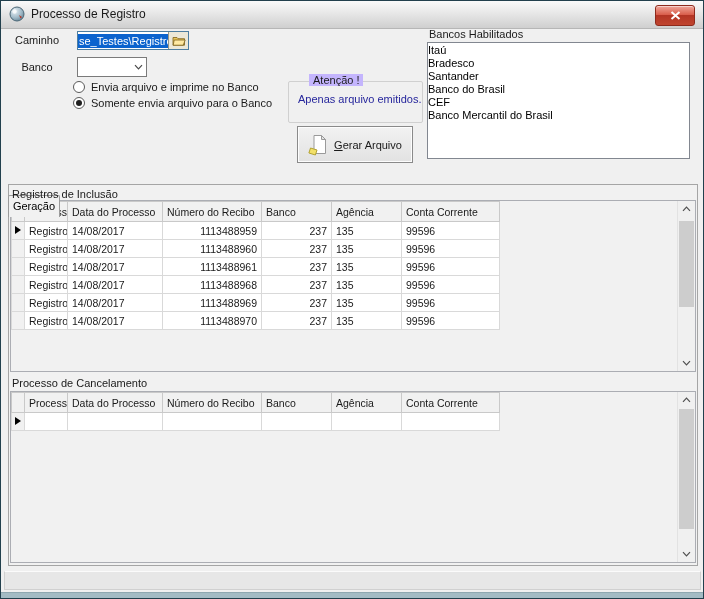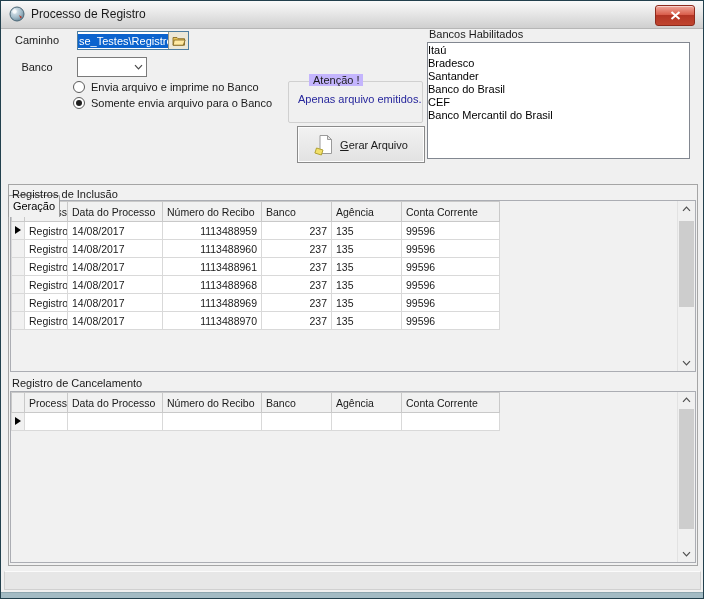--- a/index.html
+++ b/index.html
@@ -31,21 +31,21 @@
   .radio-circle{width:12px;height:12px;border-radius:50%;border:1px solid #5a5a5a;background:#fff;
     box-sizing:border-box;margin-right:6px;position:relative;flex:0 0 12px;}
   .radio-circle.checked::after{content:'';position:absolute;left:2px;top:2px;width:6px;height:6px;
     border-radius:50%;background:#1f1f1f;}
   .radio-label{font-size:11px;color:#1a1a1a;white-space:nowrap;}
   .groupbox{position:absolute;left:287px;top:80px;width:133px;height:40px;
     border:1px solid #d0d0d0;border-radius:2px;}
   .groupbox-caption{position:absolute;top:-8px;left:20px;background:#c4b5fd;padding:0 4px;
     font-size:11px;color:#1a1a1a;}
   .groupbox-text{position:absolute;left:9px;top:11px;font-size:11px;}
-  .gerar-btn{position:absolute;left:296px;top:125px;width:128px;height:37px;box-sizing:border-box;
+  .gerar-btn{position:absolute;left:296px;top:125px;width:116px;height:37px;box-sizing:border-box;
     background:linear-gradient(#f2f2f2,#e2e2e2);border:1px solid #8a8a8a;
     box-shadow:inset 0 0 0 1px #fdfdfd;display:flex;align-items:center;justify-content:center;
     gap:6px;cursor:pointer;}
   .btn-label{display:inline-block;font-size:11px;color:#1a1a1a;}
   .btn-label::first-letter{text-decoration:underline;}
   .listbox{position:absolute;left:426px;top:41px;width:263px;height:117px;box-sizing:border-box;
     background:#fff;border:1px solid #828790;overflow:hidden;padding-top:1px;}
   .list-item{font-size:11px;line-height:13px;padding-left:0;white-space:nowrap;cursor:default;}
   
   .tab{position:absolute;box-sizing:border-box;font-size:11px;text-align:center;
@@ -255,21 +255,21 @@
       </div>
       <div class="sb-thumb"></div>
       <div class="sb-btn down">
         <svg width="9" height="6" viewBox="0 0 9 6">
             <path d="M1 1.2 L4.5 4.8 L8 1.2" stroke="#505050" stroke-width="1.2" fill="none"></path>
           </svg>
       </div>
     </div>
   </div>
 
-  <div class="section-label" style="left:11px;top:376px;">Registro de Cancelamento</div>
+  <div class="section-label" style="left:11px;top:376px;">Processo de Cancelamento</div>
   <div class="panel p2">
     <table class="grid">
         <thead>
           <tr>
             <th class="selcol"></th>
             <th>Processo</th>
             <th>Data do Processo</th>
             <th>Número do Recibo</th>
             <th>Banco</th>
             <th>Agência</th>

